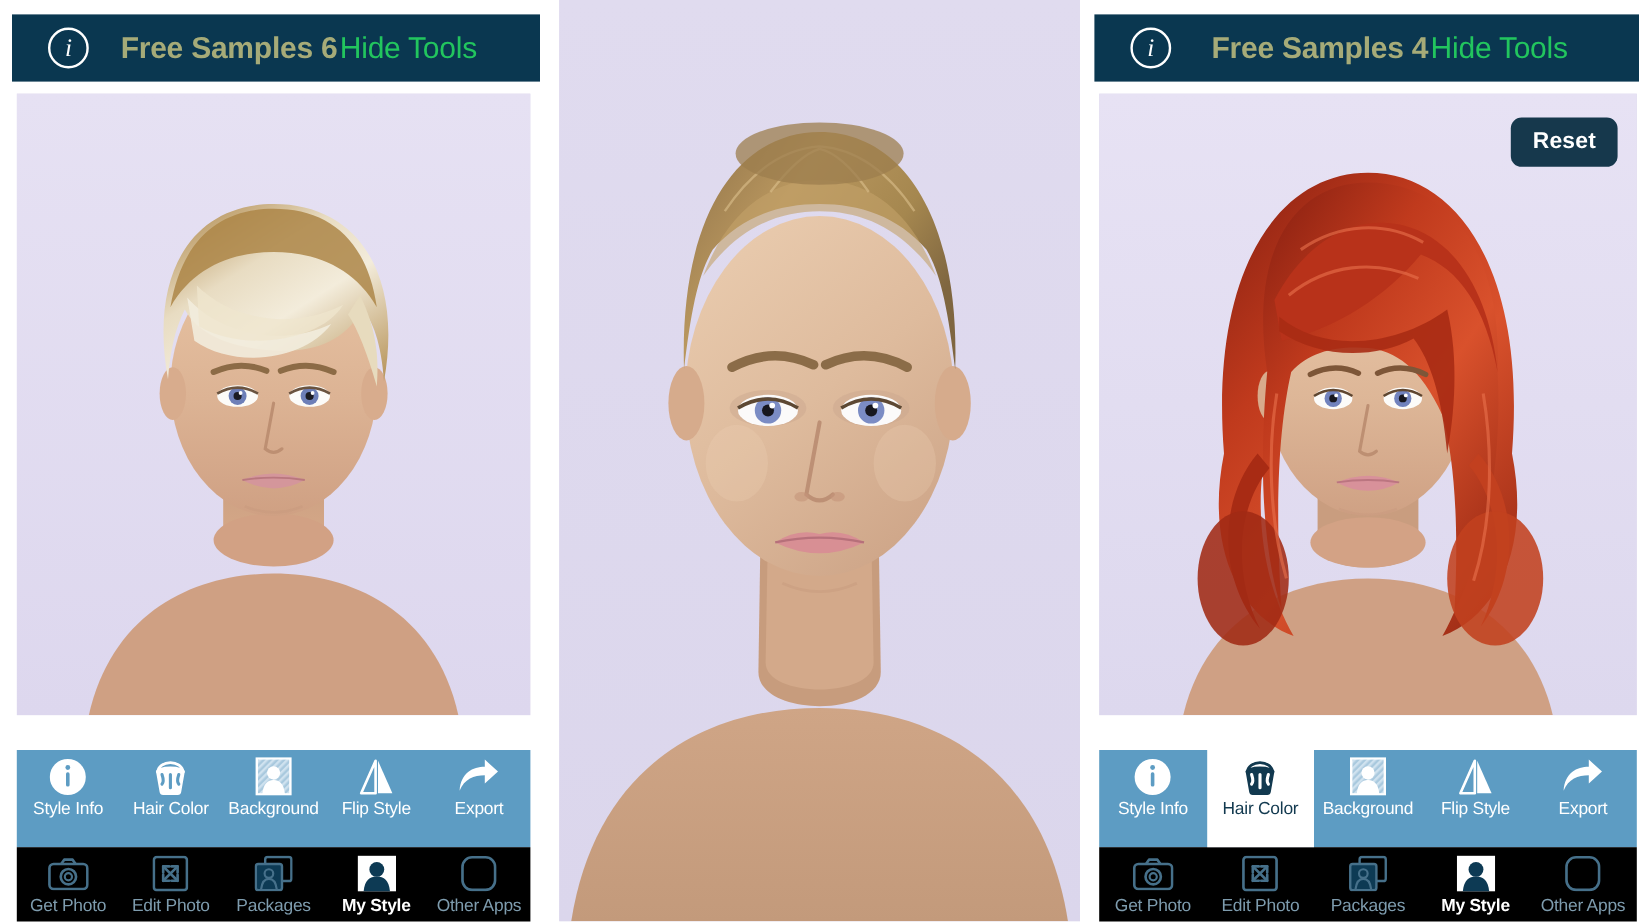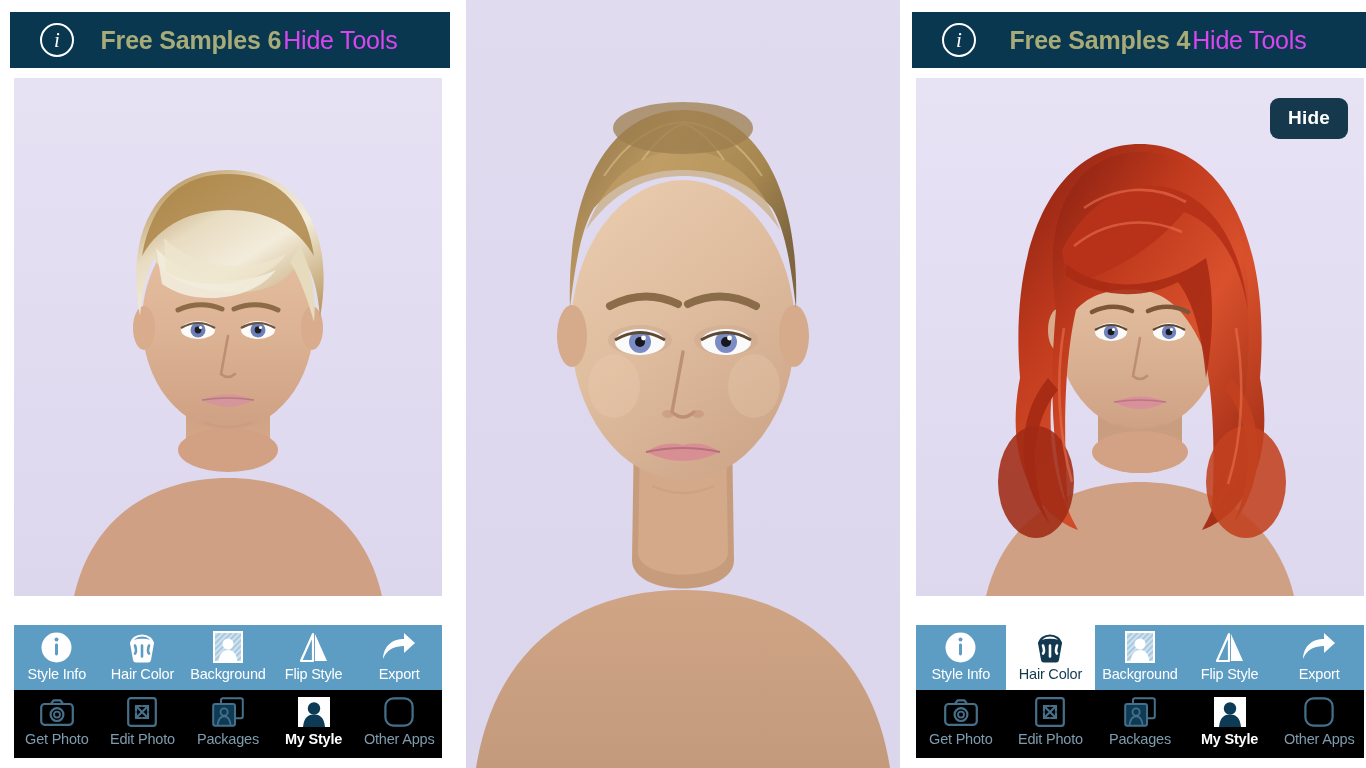--- a/index.html
+++ b/index.html
@@ -36,21 +36,21 @@
   }
   .header-titles {
     flex: 1; display: flex; align-items: baseline; justify-content: center;
     gap: 2px; padding-right: 26px;
   }
   .free-samples {
     color: #a6ab78; font-size: 25px; font-weight: bold; letter-spacing: -0.2px;
     white-space: nowrap;
   }
   .hide-tools {
-    color: #d946ef; font-size: 25px; font-weight: normal; letter-spacing: -0.2px;
+    color: #22c55e; font-size: 25px; font-weight: normal; letter-spacing: -0.2px;
     white-space: nowrap;
   }
 
   
   .photo {
     position: absolute; overflow: hidden;
     background: #ded9ee;
   }
   #panel-left .photo   { left: 14px; top: 78px; width: 428px; height: 518px; }
   #panel-right .photo  { left: 4px;  top: 78px; width: 448px; height: 518px; }
@@ -63,21 +63,21 @@
     padding: 9px 18px 10px; border-radius: 9px;
     border: none; cursor: pointer; letter-spacing: 0.2px;
   }
 
   
   .toolbar { position: absolute; left: 0; right: 0; }
   #panel-left .toolbar  { left: 14px; width: 428px; top: 625px; }
   #panel-right .toolbar { left: 4px;  width: 448px; top: 625px; }
 
   .tool-row { display: flex; width: 100%; }
-  .tool-row.light { background: #5d9cc3; height: 65px; }
+  .tool-row.light { background: #5d9cc3; height: 81px; }
   .tool-row.dark  { background: #000000; height: 68px; }
 
   .tool {
     flex: 1 1 0; min-width: 0;
     display: flex; flex-direction: column; align-items: center; justify-content: flex-start;
     padding-top: 5px; cursor: pointer; position: relative;
   }
   .tool .glyph {
     height: 34px; width: 100%;
     display: flex; align-items: center; justify-content: center;
@@ -460,21 +460,21 @@
         <path d="M179 252 Q195 242 211 252" stroke="#5f4630" stroke-width="2.2" fill="none"></path>
         <path d="M237 252 Q253 242 269 252" stroke="#5f4630" stroke-width="2.2" fill="none"></path>
 
         <path d="M224 260 L217 298 Q224 304 231 298" stroke="#bd8f72" stroke-width="2.6" fill="none" stroke-linecap="round"></path>
 
         <path d="M198 324 Q224 313 250 324 Q224 338 198 324 Z" fill="#d8919a"></path>
         <path d="M198 324 Q224 320 250 324" stroke="#bb7580" stroke-width="1.6" fill="none"></path>
         <path d="M200 346 Q224 356 248 346" stroke="#c79a7e" stroke-width="2" fill="none" opacity="0.45"></path>
       </svg>
 
-      <button class="reset-btn">Hide</button>
+      <button class="reset-btn">Reset</button>
     </div>
 
     <div class="toolbar">
       <div class="tool-row light">
 
         <div class="tool">
           <span class="glyph">
             <svg width="31" height="31" viewBox="0 0 31 31">
               <circle cx="15.5" cy="15.5" r="15" fill="#fff"></circle>
               <rect x="14" y="11.5" width="3" height="12" rx="1.4" fill="#5d9cc3"></rect>

